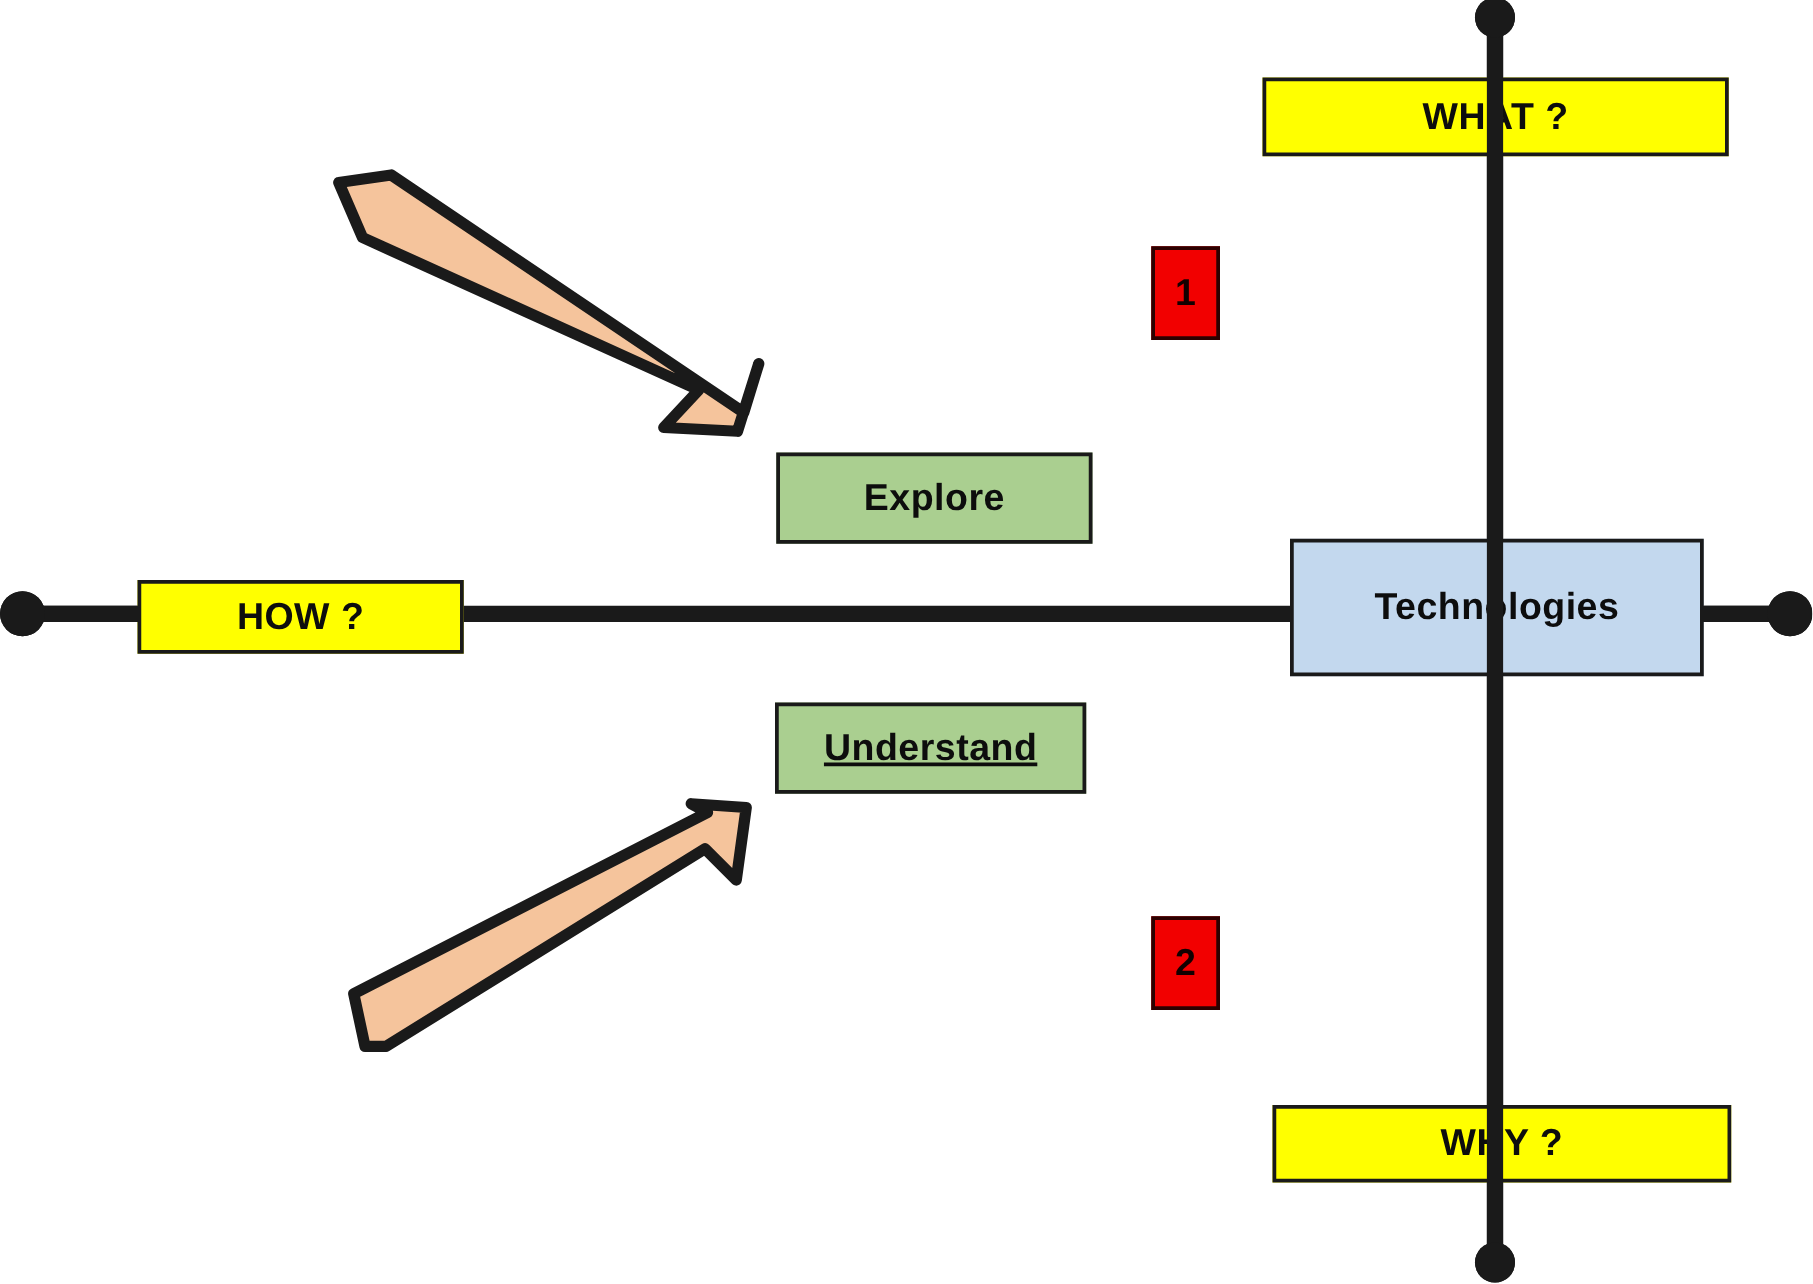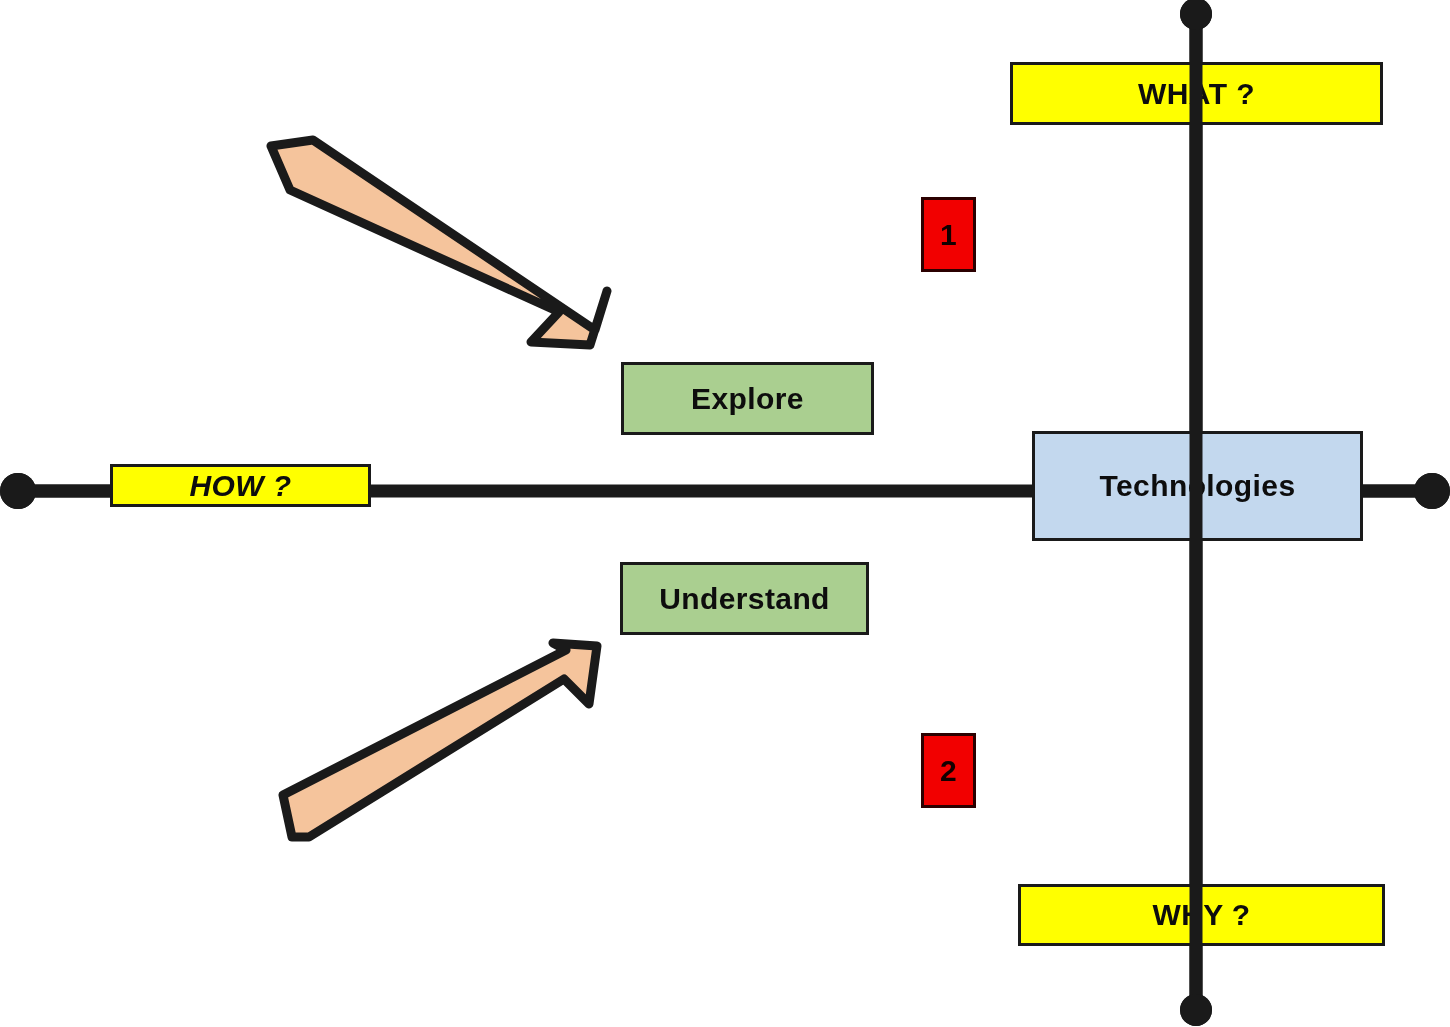--- a/index.html
+++ b/index.html
@@ -91,33 +91,33 @@
   </svg>
 
   <div class="node axis-label" style="left:1010px; top:62px; width:373px; height:63px;">
     <span>WHAT ?</span>
   </div>
 
   <div class="node axis-label" style="left:1018px; top:884px; width:367px; height:62px;">
     <span>WHY ?</span>
   </div>
 
-  <div class="node axis-label" style="left:110px; top:464px; width:261px; height:43px;font-style:italic;">
+  <div class="node axis-label" style="left:110px; top:464px; width:261px; height:59px;">
     <span>HOW ?</span>
   </div>
 
   <div class="node core-node" style="left:1032px; top:431px; width:331px; height:110px;">
     <span class="line1">Technologies</span>
   </div>
 
   <div class="node phase-node" style="left:621px; top:323px; width:253px; height:73px;margin-top:39px;">
     <span>Explore</span>
   </div>
 
-  <div class="node phase-node" style="left:620px; top:562px; width:249px; height:73px;">
+  <div class="node phase-node" style="left:620px; top:562px; width:249px; height:73px;text-decoration:underline;">
     <span>Understand</span>
   </div>
 
   <div class="node marker-node over-line" style="left:921px; top:197px; width:55px; height:75px;">
     <span>1</span>
   </div>
 
   <div class="node marker-node over-line" style="left:921px; top:733px; width:55px; height:75px;">
     <span>2</span>
   </div>

